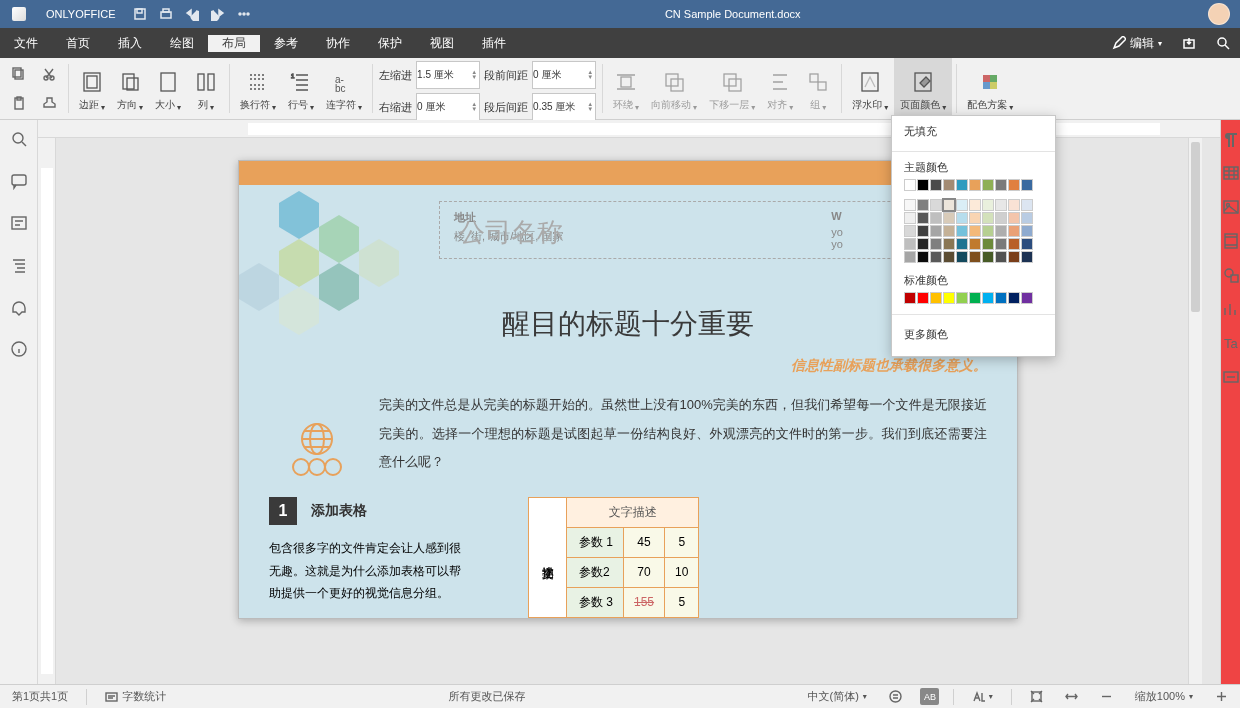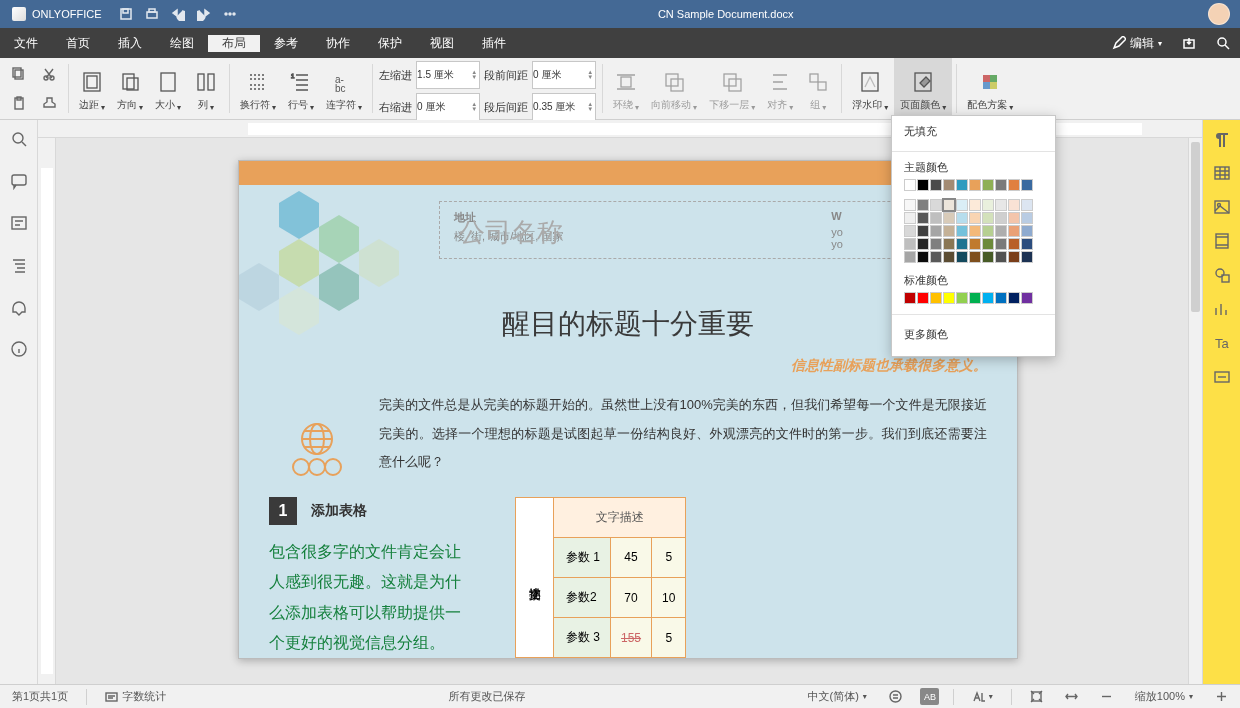--- a/index.html
+++ b/index.html
@@ -1,18 +1,18 @@
 <!DOCTYPE html>
 <html><head>
 <meta charset="utf-8">
 <style>
 *{box-sizing:border-box;margin:0;padding:0;font-family:"Segoe UI",Arial,sans-serif}
 body{background:#e6e6e6;width:1240px;height:708px;overflow:hidden;position:relative}
 .titlebar{height:28px;background:#446995;display:flex;align-items:center;color:#fff;font-size:11px}
-.titlebar .logo{display:flex;align-items:center;gap:6px;padding:0 12px}
+.titlebar .logo{display:flex;align-items:center;gap:20px;padding:0 12px}
 .titlebar .logo .sq{width:14px;height:14px;background:linear-gradient(135deg,#fff,#ddd);border-radius:2px}
 .titlebar .qabtn{width:26px;height:28px;display:flex;align-items:center;justify-content:center;opacity:.85}
 .titlebar .qabtn svg{width:14px;height:14px;stroke:#fff;fill:none;stroke-width:1.5}
 .titlebar .doctitle{flex:1;text-align:center}
 .titlebar .avatar{width:22px;height:22px;border-radius:50%;background:#f4d2b5;margin-right:10px;border:1px solid rgba(255,255,255,.4)}
 .menubar{height:30px;background:#404040;display:flex;align-items:center;color:#fff;font-size:12px}
 .menubar .mi{padding:0 14px;display:flex;align-items:center;cursor:pointer}
 .menubar .mi.active{background:#f1f1f1;color:#444}
 .menubar .spacer{flex:1}
 .menubar .rbtn{padding:0 10px;display:flex;align-items:center;gap:4px}
@@ -29,21 +29,21 @@
 .ribbon .grp .lab{white-space:nowrap;display:flex;align-items:flex-end;gap:2px}
 .ribbon .grp .lab .car{font-size:8px}
 .indent-block{display:flex;flex-direction:column;justify-content:space-around;padding:3px 2px;gap:4px}
 .indent-row{display:flex;align-items:center;gap:4px;font-size:11px;color:#333}
 .indent-row .fld{width:64px;height:28px;border:1px solid #c7c7c7;background:#fff;display:flex;align-items:center;justify-content:flex-start;font-size:10px;position:relative}
 .indent-row .fld .spn{position:absolute;right:2px;display:flex;flex-direction:column;font-size:6px;color:#888;line-height:5px}
 .ribbon .grp.active{background:#d8d8d8}
 .workarea{position:absolute;top:120px;bottom:24px;left:0;right:0;background:#e6e6e6;display:flex}
 .leftpanel{width:38px;background:#f1f1f1;border-right:1px solid #d8d8d8;display:flex;flex-direction:column;align-items:center;padding-top:10px;gap:20px}
 .leftpanel .lbtn svg{width:18px;height:18px;stroke:#666;fill:none;stroke-width:1.4}
-.rightpanel{width:38px;background:#fde047;border-left:1px solid #d8d8d8;display:flex;flex-direction:column;align-items:center;padding-top:10px;gap:12px}
+.rightpanel{width:20px;background:#ef4444;border-left:1px solid #d8d8d8;display:flex;flex-direction:column;align-items:center;padding-top:10px;gap:12px}
 .rightpanel .rpbtn svg{width:18px;height:18px;stroke:#666;fill:none;stroke-width:1.4}
 .canvas-wrap{flex:1;position:relative;overflow:hidden}
 .hr-ruler{height:18px;background:#f1f1f1;border-bottom:1px solid #d8d8d8;position:relative;font-size:8px;color:#777}
 .hr-ruler .light{position:absolute;left:210px;right:60px;top:3px;height:12px;background:#fff}
 .vruler{position:absolute;left:0;top:18px;bottom:0;width:18px;background:#f1f1f1;border-right:1px solid #d8d8d8}
 .vruler .light{position:absolute;top:30px;bottom:10px;left:3px;width:12px;background:#fff}
 .page{position:absolute;left:200px;top:40px;width:780px;background:#cde3eb;box-shadow:0 2px 8px rgba(0,0,0,.25);border:1px solid #bbb}
 .page .topstrip{height:24px;background:#e8a15a}
 .page .headbox{margin:16px 32px 10px 200px;border:1px dashed #aaa;padding:8px 14px;display:flex;gap:30px;font-size:11px;color:#888}
 .page .headbox .col{flex:1}
@@ -51,22 +51,22 @@
 .page .company{position:absolute;left:220px;top:54px;font-size:26px;color:#aaa}
 .hexes{position:absolute;left:0;top:0;width:220px;height:250px}
 .h1{font-size:28px;color:#3a3a3a;text-align:center;margin:46px 30px 14px}
 .sub{color:#e8a15a;font-style:italic;font-weight:bold;text-align:right;margin:0 30px 16px;font-size:14px}
 .body{font-size:13px;color:#333;line-height:2.2;margin:0 30px 20px 140px;text-align:justify}
 .globe{position:absolute;left:44px;top:260px;width:68px;height:58px}
 .tblhdr{color:#e8a15a;font-weight:bold;text-align:center;font-size:13px;margin-bottom:6px;margin-left:330px}
 .step{display:flex;margin:0 30px;gap:16px}
 .stepnum{width:28px;height:28px;background:#3a3a3a;color:#fff;display:flex;align-items:center;justify-content:center;font-weight:bold}
 .steptitle{font-size:14px;font-weight:bold;color:#333}
-.stepbody{font-size:16px;color:#15803d;line-height:1.9;width:200px;margin-top:12px}
-.doctable{border-collapse:collapse;font-size:12px;margin-left:30px}
+.stepbody{font-size:12px;color:#000000;line-height:1.9;width:200px;margin-top:12px}
+.doctable{border-collapse:collapse;font-size:12px;margin-left:43px}
 .doctable td,.doctable th{border:1px solid #e8a15a;padding:6px 10px;text-align:center}
 .doctable th{background:#fff0e0;color:#555;font-weight:normal}
 .doctable .vcol{background:#fff;width:36px}
 .doctable .rowlbl{background:#e8f2e4;text-align:left;padding-left:12px}
 .doctable .val{background:#f9f9e8}
 .strike{text-decoration:line-through;color:#c66}
 .popup{position:absolute;left:891px;top:115px;width:165px;background:#fff;border:1px solid #c7c7c7;box-shadow:0 3px 12px rgba(0,0,0,.25);font-size:11px;color:#333;padding-bottom:6px;z-index:50}
 .popup .prow{padding:8px 12px;cursor:pointer}
 .popup .hdr{padding:4px 12px 2px;font-size:11px;color:#333}
 .popup .swatches{display:flex;flex-wrap:wrap;gap:1px;padding:2px 12px 6px}

